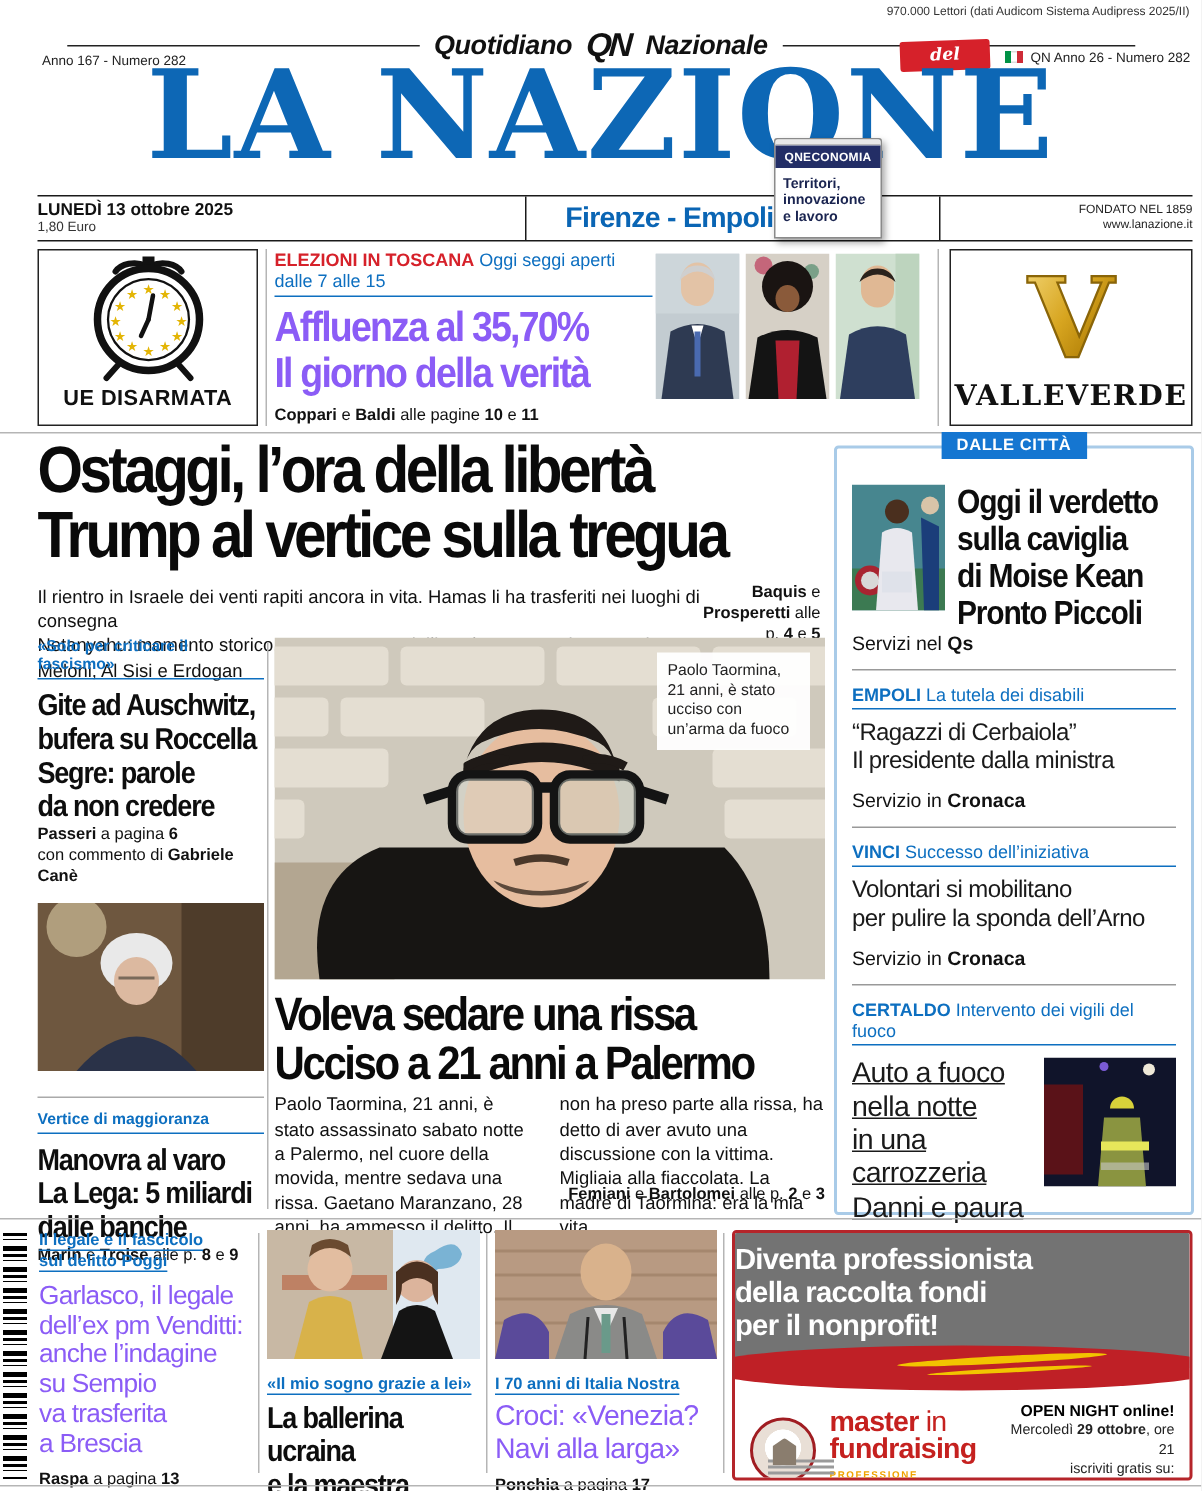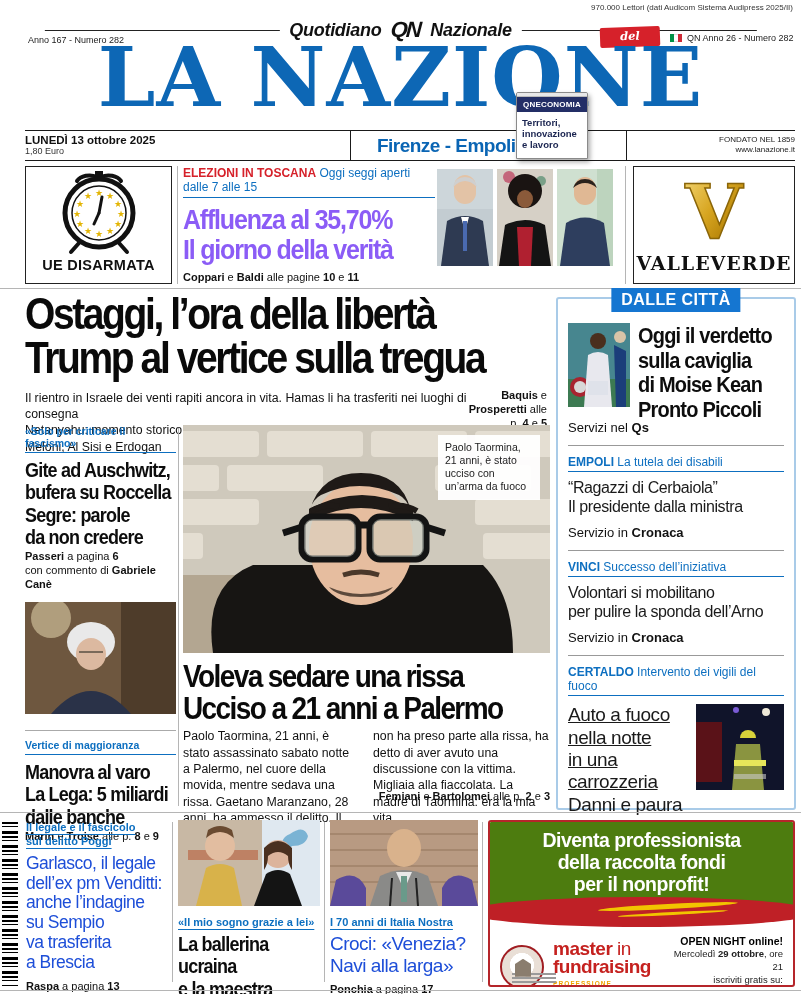--- a/index.html
+++ b/index.html
@@ -91,54 +91,54 @@
   .selfie-caption { position:absolute; top:10px; right:10px; width:102px; background:rgba(255,255,255,.95);
     font-size:10.5px; line-height:1.25; padding:6px 7px; color:#222; }
   .palermo-headline { margin-top:7px; font-size:28px; font-weight:900; letter-spacing:-1.6px; line-height:1.04; color:#0a0a0a; }
   .palermo-body { margin-top:10px; display:flex; gap:14px; }
   .palermo-body div { width:176px; font-size:12.3px; line-height:1.33; }
   .palermo-byline { position:absolute; right:0; bottom:8px; font-size:11px; }
 
   
   .rightbox { top:297px; left:556px; width:240px; height:513px; border:2px solid #a9cbe8; border-radius:3px; }
   .dc-badge { position:absolute; top:-11px; left:50%; transform:translateX(-50%); background:#1576d1;
-    color:#fff; font-weight:800; font-size:16px; padding:3px 10px; letter-spacing:0.4px; white-space:nowrap; }
+    color:#fff; font-weight:800; font-size:11px; padding:3px 10px; letter-spacing:0.4px; white-space:nowrap; }
   .rb-inner { padding:16px 10px 0; }
   .rb-kicker { font-size:12px; color:#0d6fc0; border-bottom:1.5px solid #0d6fc0; padding-bottom:2px; }
   .rb-kicker b { font-weight:800; }
   .rb-row { display:flex; margin-top:8px; }
   .rb-hl-bold { font-size:20px; font-weight:800; letter-spacing:-0.8px; line-height:1.1; color:#0d0d0d; margin-left:8px; }
   .rb-hl-light { margin-top:7px; font-size:16px; font-weight:400; letter-spacing:-0.4px; line-height:1.16; color:#1a1a1a; }
   .rb-byline { margin-top:9px; font-size:13px; }
   .rb-div { margin-top:10px; height:1px; background:#999; }
   .rb-sec { margin-top:9px; }
   .cert-hl { flex:1; font-size:19px; font-weight:400; letter-spacing:-0.4px; line-height:1.18; color:#1a1a1a;text-decoration:underline; }
 
   .hr2 { top:812px; left:0; width:801px; }
 
   
   .barcode { top:822px; left:2px; width:16px; height:164px;
     background:repeating-linear-gradient(180deg,#000 0 2px,#fff 2px 4px,#000 4px 5px,#fff 5px 9px,#000 9px 12px,#fff 12px 14px); }
   .bot-block { top:820px; }
   .garlasco { left:26px; width:142px; }
   .g-kicker { font-size:11px; font-weight:700; color:#0d6fc0; line-height:1.3;
     text-decoration:underline; text-decoration-color:#0d6fc0; text-underline-offset:3px; }
-  .hl-light { margin-top:5px; font-size:17.5px; font-weight:400; letter-spacing:-0.5px; line-height:1.14; color:#1d4ed8; }
+  .hl-light { margin-top:5px; font-size:17.5px; font-weight:400; letter-spacing:-0.5px; line-height:1.14; color:#8b5cf6; }
   .bot-byline { margin-top:7px; font-size:11px; }
   .vdiv-b { top:822px; height:160px; }
   .ballerina { left:178px; width:142px; }
   .b-kicker { margin-top:6px; font-size:11px; font-weight:700; color:#0d6fc0;
     text-decoration:underline; text-decoration-color:#0d6fc0; text-underline-offset:3px; }
   .hl-bold-b { margin-top:5px; font-size:18px; font-weight:900; letter-spacing:-0.8px; line-height:1.12; color:#0d0d0d; }
   .venezia { left:330px; width:148px; }
 
   
   .ad { top:820px; left:488px; width:307px; height:167px; border:2px solid #b5252a;
     border-radius:3px; background:#fff; overflow:hidden; }
-  .ad-red { position:relative; height:90px; background:#4d7c0f; color:#fff; text-align:center; padding-top:8px; }
+  .ad-red { position:relative; height:90px; background:#737373; color:#fff; padding-top:8px; }
   .ad-red::after { content:''; position:absolute; bottom:-15px; left:-8%; width:116%; height:30px;
     background:#bf2026; border-radius:50%; }
   .ad-headline { position:relative; z-index:2; font-size:19.5px; font-weight:900; letter-spacing:-0.5px; line-height:1.12; }
   .ad-swoosh { position:absolute; z-index:3; left:108px; top:82px; width:140px; height:5px;
     background:#f2c400; border-radius:50%; transform:rotate(-3deg); }
   .ad-swoosh2 { position:absolute; z-index:3; left:128px; top:90px; width:110px; height:3px;
     background:#f2c400; border-radius:50%; transform:rotate(-3deg); }
   .ad-bottom { position:relative; z-index:2; display:flex; align-items:center; padding:22px 10px 6px; }
   .seal { width:44px; height:44px; border-radius:50%; border:2px solid #a01d22;
     background:radial-gradient(circle at 50% 45%, #fff 0 40%, #e9dfd6 41% 100%);

